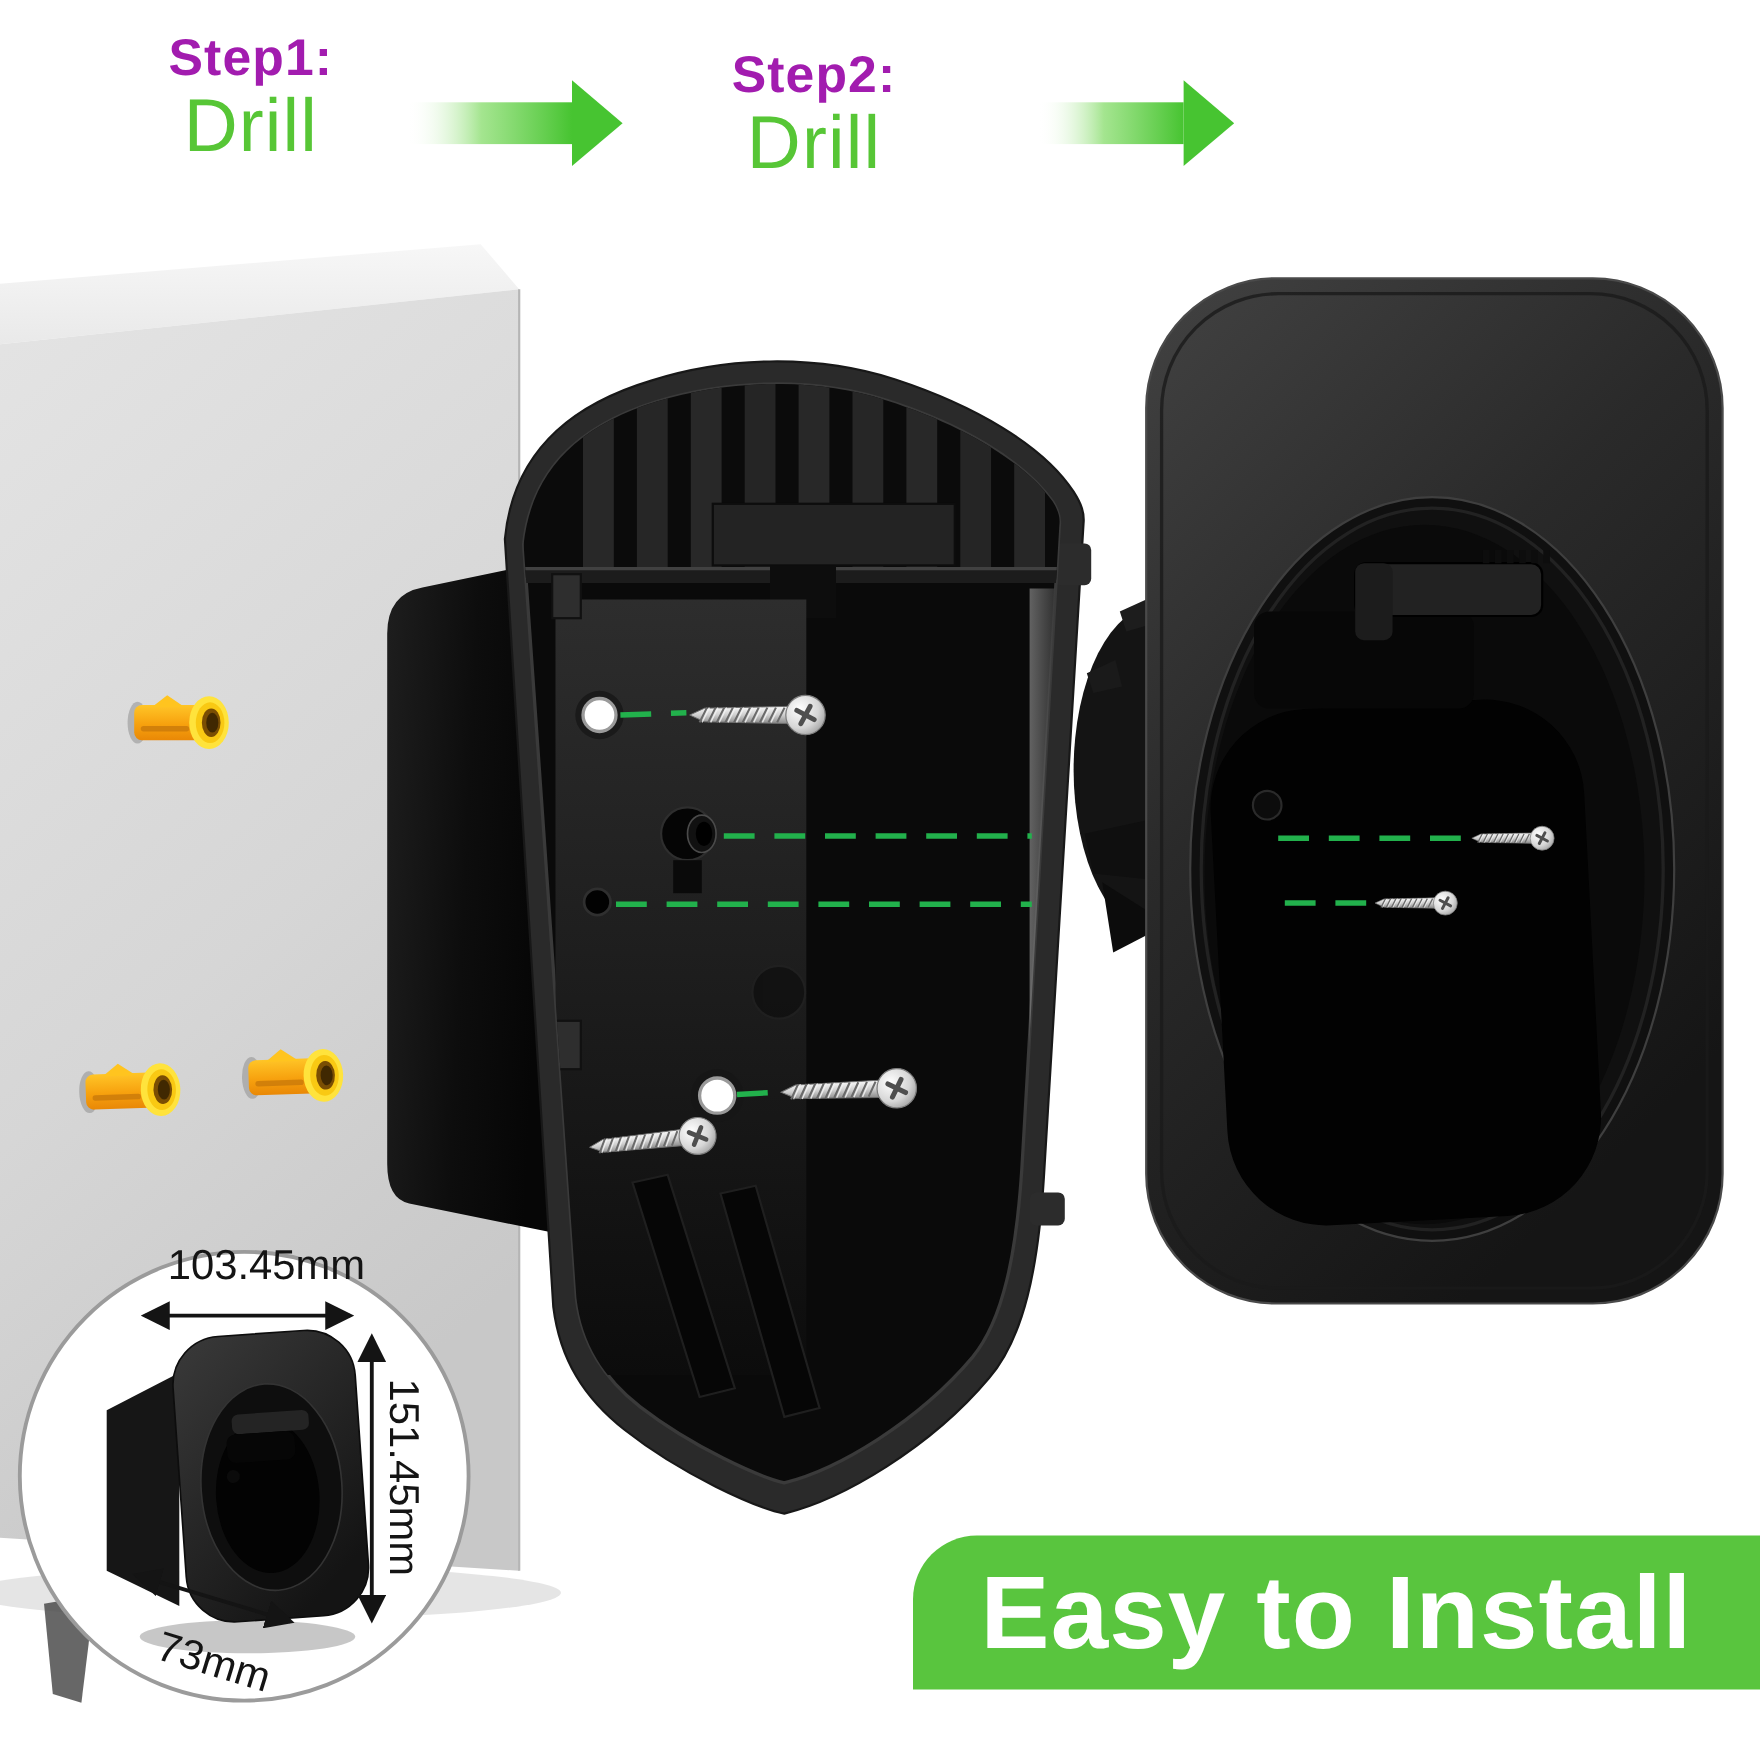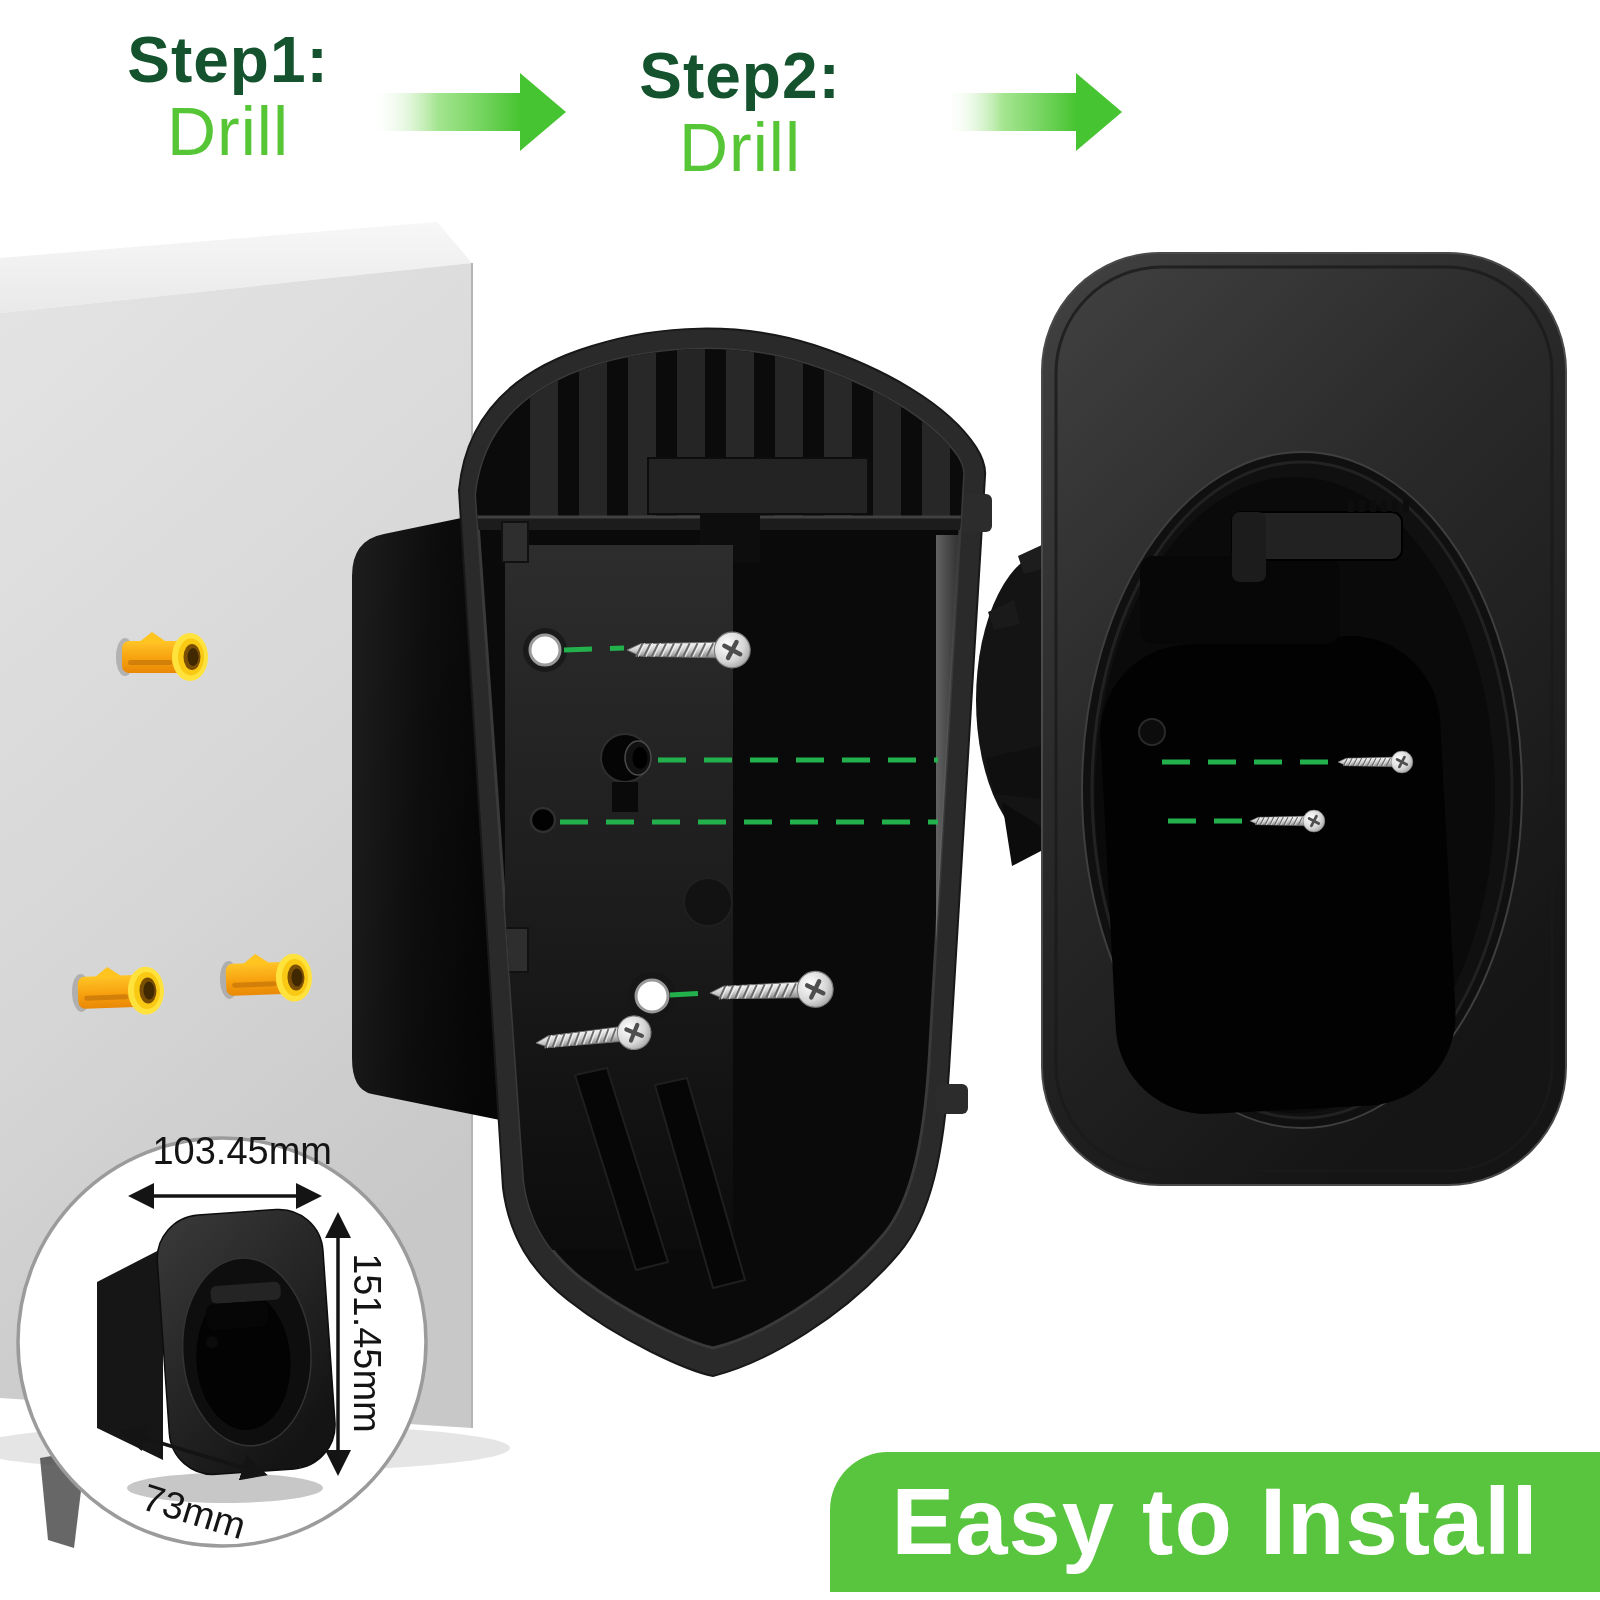--- a/index.html
+++ b/index.html
@@ -2,31 +2,31 @@
 <html><head>
 <meta charset="utf-8">
 <style>
   html,body{margin:0;padding:0;background:#fff;}
   #stage{
     position:relative;width:1600px;height:1600px;overflow:hidden;
     background:#ffffff;font-family:"Liberation Sans","DejaVu Sans",sans-serif;
   }
   #scene{position:absolute;left:0;top:0;width:1600px;height:1600px;}
   .step{position:absolute;width:320px;text-align:center;z-index:5;}
-  .step .lbl{font-size:64px;font-weight:700;color:#14532d;line-height:1.02;letter-spacing:1px;}
+  .step .lbl{font-size:47px;font-weight:700;color:#a21caf;line-height:1.02;letter-spacing:1px;}
   .step .act{font-size:68px;font-weight:400;color:#57c636;line-height:1.0;margin-top:4px;letter-spacing:1px;}
   #step-1{left:68px;top:28px;}
   #step-2{left:580px;top:44px;}
   #step-3{left:1140px;top:28px;}
   .dim{position:absolute;color:#141414;font-size:38px;font-weight:400;z-index:6;white-space:nowrap;}
   #dim-width{left:120px;top:1130px;width:212px;text-align:right;}
   #dim-height{left:366px;top:1343px;transform:translate(-50%,-50%) rotate(90deg);}
   #dim-depth{left:194px;top:1512px;transform:translate(-50%,-50%) rotate(17deg);}
   #banner{
-    position:absolute;left:830px;top:1452px;width:770px;height:140px;
+    position:absolute;left:830px;top:1396px;width:770px;height:140px;
     background:#59c53e;border-radius:58px 0 0 0;z-index:5;
     display:flex;align-items:center;justify-content:center;
   }
   #banner .txt{font-size:94px;font-weight:700;color:#ffffff;letter-spacing:1px;}
 </style>
 </head>
 <body>
 
 <div id="stage">
 

